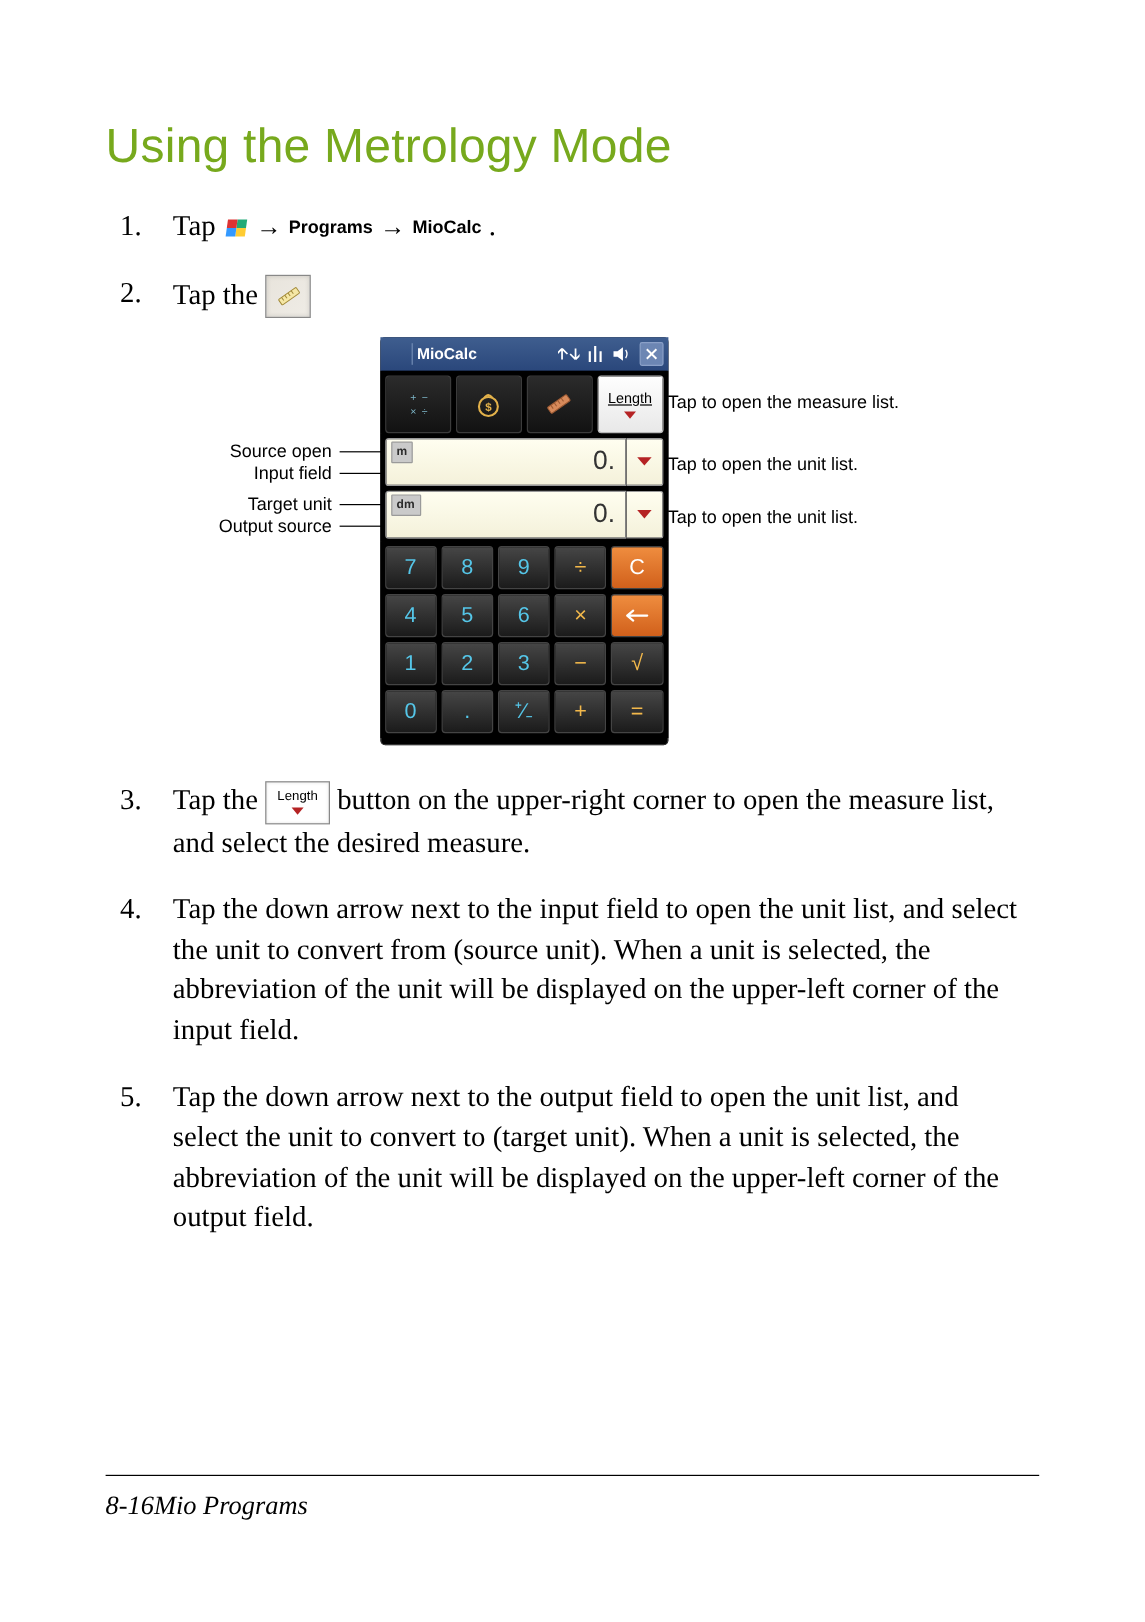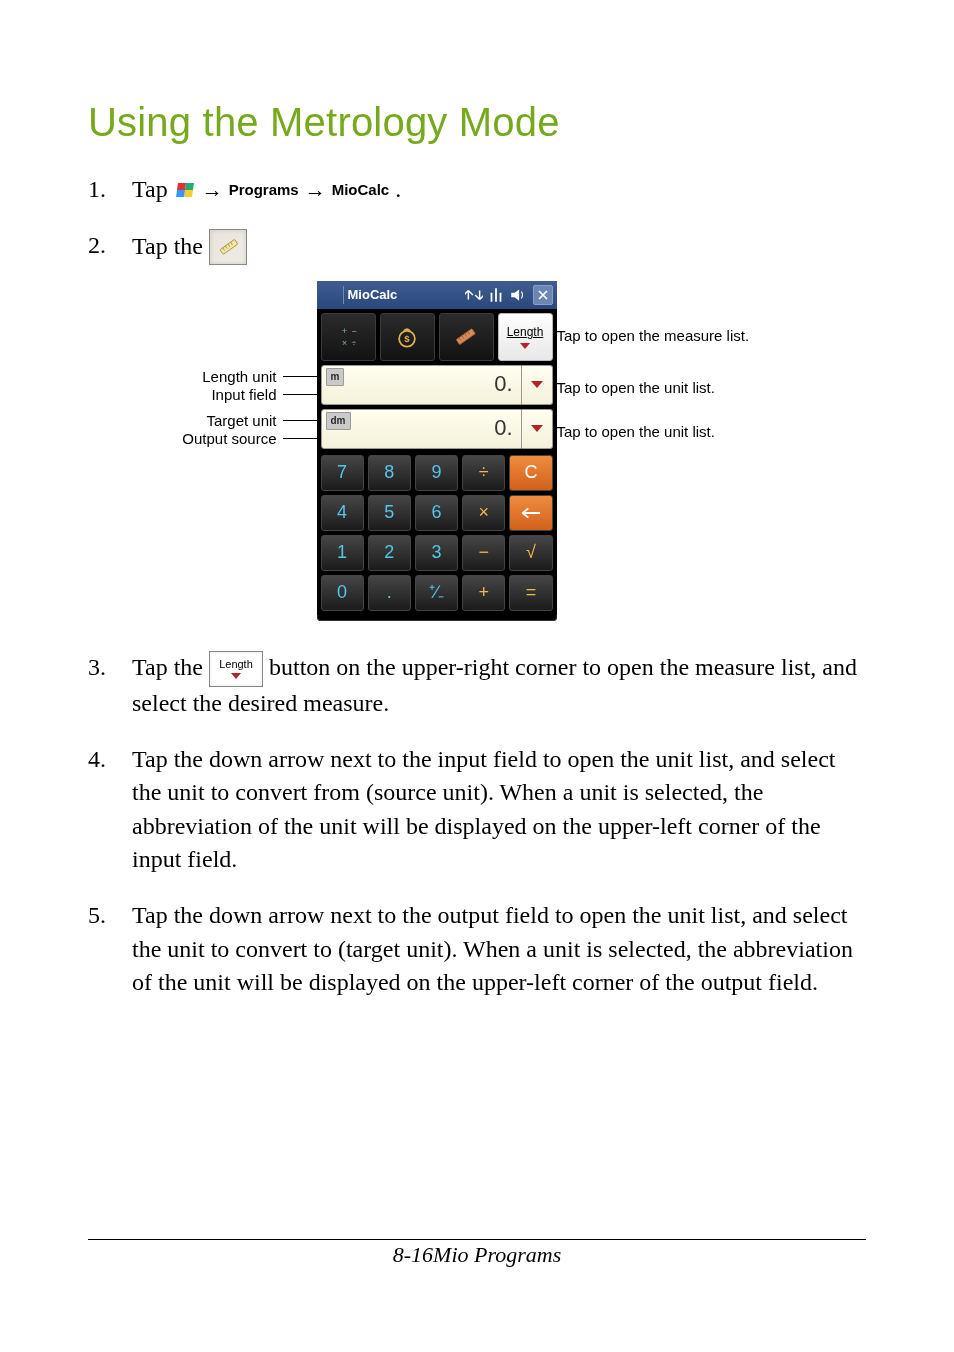--- a/index.html
+++ b/index.html
@@ -29,21 +29,21 @@
     letter-spacing: 0.2px;
   }
   p.intro {
     font-size: 24px;
     line-height: 1.35;
     margin: 0 0 22px 0;
   }
   ol.steps {
     list-style: none;
     padding: 0;
-    margin: 0;
+    margin: 12px;
     counter-reset: step;
   }
   ol.steps > li {
     position: relative;
     font-size: 24px;
     line-height: 1.4;
     padding-left: 44px;
     margin-bottom: 22px;
   }
   ol.steps > li::before {
@@ -323,22 +323,22 @@
   }
   .key.orange.c { font-size: 18px; }
   .key.orange svg { width: 20px; height: 14px; }
 
   
   .footer {
     position: absolute;
     left: 88px; right: 88px; bottom: 84px;
     border-top: 1px solid #000;
     display: flex;
-    justify-content: center;
-    padding-top: 2px;
+    justify-content: flex-start;
+    padding-top: 12px;
     font-size: 22px;
     font-style: italic;
   }
   .footer .left { font-style: italic; }
   .footer .right { font-style: italic; }
 </style>
 </head>
 <body>
 
 <div class="page">
@@ -374,21 +374,21 @@
             <line x1="22" y1="13" x2="22" y2="17" stroke="#a28a3a"></line>
           </g>
             </svg>
         </span>
       </span>
 
       <div class="figure-row">
 
         <div class="left-labels">
           <div class="lbl-line" style="top:86px;">
-            <span class="t">Length unit</span>
+            <span class="t">Source open</span>
             <span class="lead"></span>
           </div>
           <div class="lbl-line" style="top:104px;">
             <span class="t">Input field</span>
             <span class="lead"></span>
           </div>
           <div class="lbl-line" style="top:130px;justify-content:center;">
             <span class="t">Target unit</span>
             <span class="lead"></span>
           </div>

